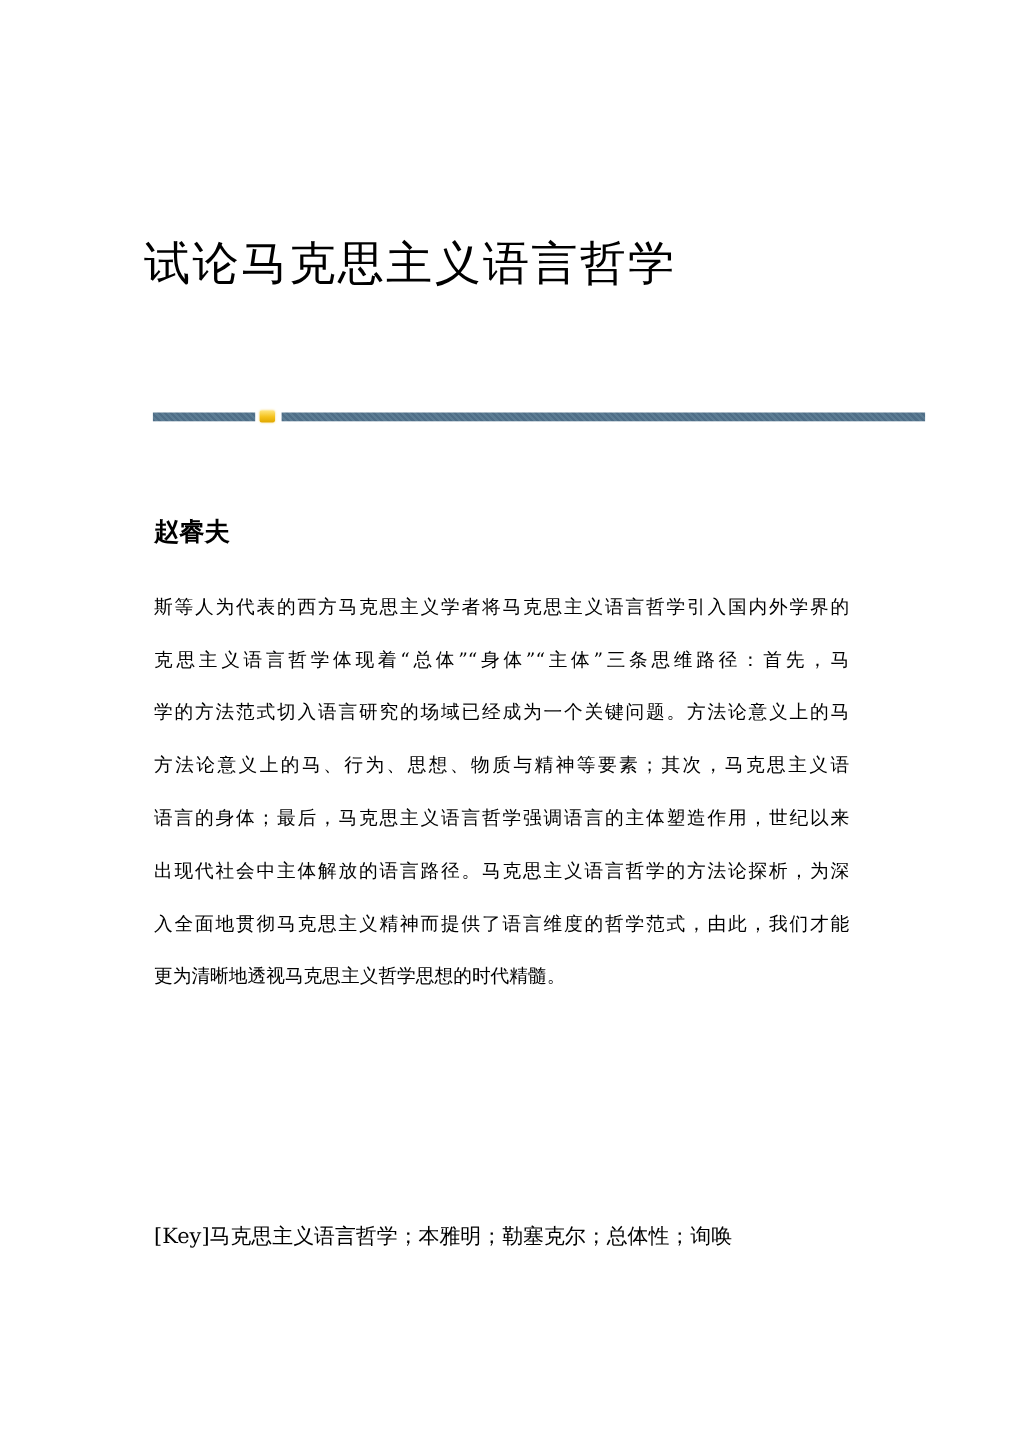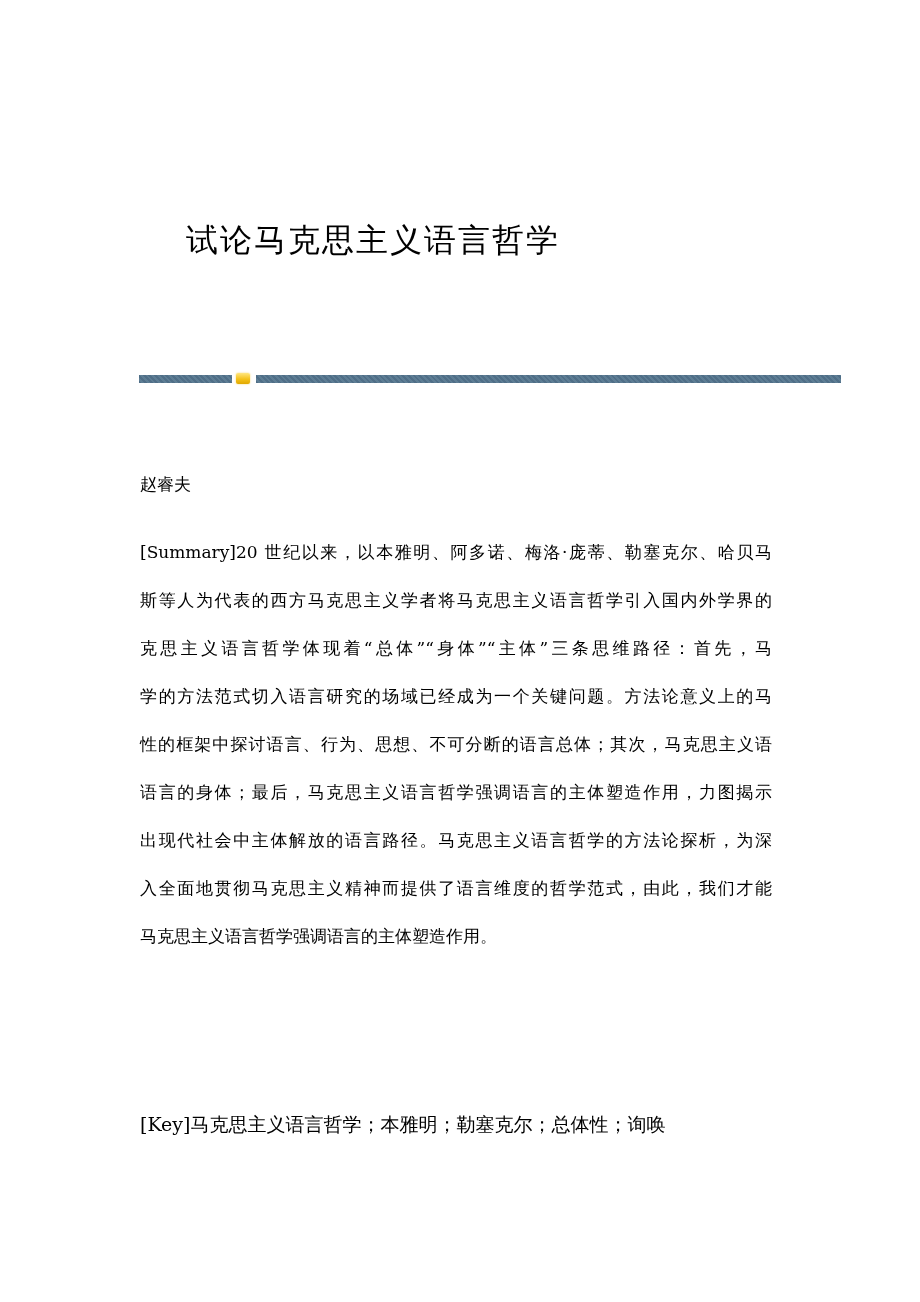--- a/index.html
+++ b/index.html
@@ -14,21 +14,21 @@
       overflow: hidden;
       font-family: "DejaVu Serif", "Liberation Serif", serif;
       color: #000;
     }
     .title {
       position: absolute;
       top: 214px;
       left: 0;
       width: 746px;
       text-align: center;
-      font-size: 32px;
+      font-size: 42px;
       letter-spacing: 2px;
       font-family: "DejaVu Serif", serif;
       font-weight: normal;
       line-height: 52px;
       margin: 0;
     }
     .divider {
       position: absolute;
       top: 375px;
       left: 139px;
@@ -58,23 +58,24 @@
       left: 117px;
       top: 0;
       right: 0;
       height: 8px;
       background: repeating-linear-gradient(45deg, #4f6e87 0px, #4f6e87 2px, #5d7d94 2px, #5d7d94 4px);
     }
     .author {
       position: absolute;
       top: 472px;
       left: 140px;
-      font-size: 17px;
+      font-size: 23px;
       line-height: 24px;
       margin: 0;
+      font-weight: bold;
     }
     .abstract {
       position: absolute;
       top: 528px;
       left: 140px;
       width: 632px;
       font-size: 17px;
       line-height: 48px;
       margin: 0;
       text-align: justify;
@@ -107,24 +108,23 @@
 
 <div class="divider">
   <div class="seg-left"></div>
   <div class="ornament"></div>
   <div class="seg-right"></div>
 </div>
 
 <p class="author">赵睿夫</p>
 
 <div class="abstract">
-  <span class="line">[Summary]20 世纪以来，以本雅明、阿多诺、梅洛·庞蒂、勒塞克尔、哈贝马</span>
   <span class="line">斯等人为代表的西方马克思主义学者将马克思主义语言哲学引入国内外学界的</span>
   <span class="line">克思主义语言哲学体现着“总体”“身体”“主体”三条思维路径：首先，马</span>
   <span class="line">学的方法范式切入语言研究的场域已经成为一个关键问题。方法论意义上的马</span>
-  <span class="line">性的框架中探讨语言、行为、思想、不可分断的语言总体；其次，马克思主义语</span>
-  <span class="line">语言的身体；最后，马克思主义语言哲学强调语言的主体塑造作用，力图揭示</span>
+  <span class="line">方法论意义上的马、行为、思想、物质与精神等要素；其次，马克思主义语</span>
+  <span class="line">语言的身体；最后，马克思主义语言哲学强调语言的主体塑造作用，世纪以来</span>
   <span class="line">出现代社会中主体解放的语言路径。马克思主义语言哲学的方法论探析，为深</span>
   <span class="line">入全面地贯彻马克思主义精神而提供了语言维度的哲学范式，由此，我们才能</span>
-  <span class="line last">马克思主义语言哲学强调语言的主体塑造作用。</span>
+  <span class="line last">更为清晰地透视马克思主义哲学思想的时代精髓。</span>
 </div>
 
 <p class="keywords">[Key]马克思主义语言哲学；本雅明；勒塞克尔；总体性；询唤</p>
 
 </body></html>

